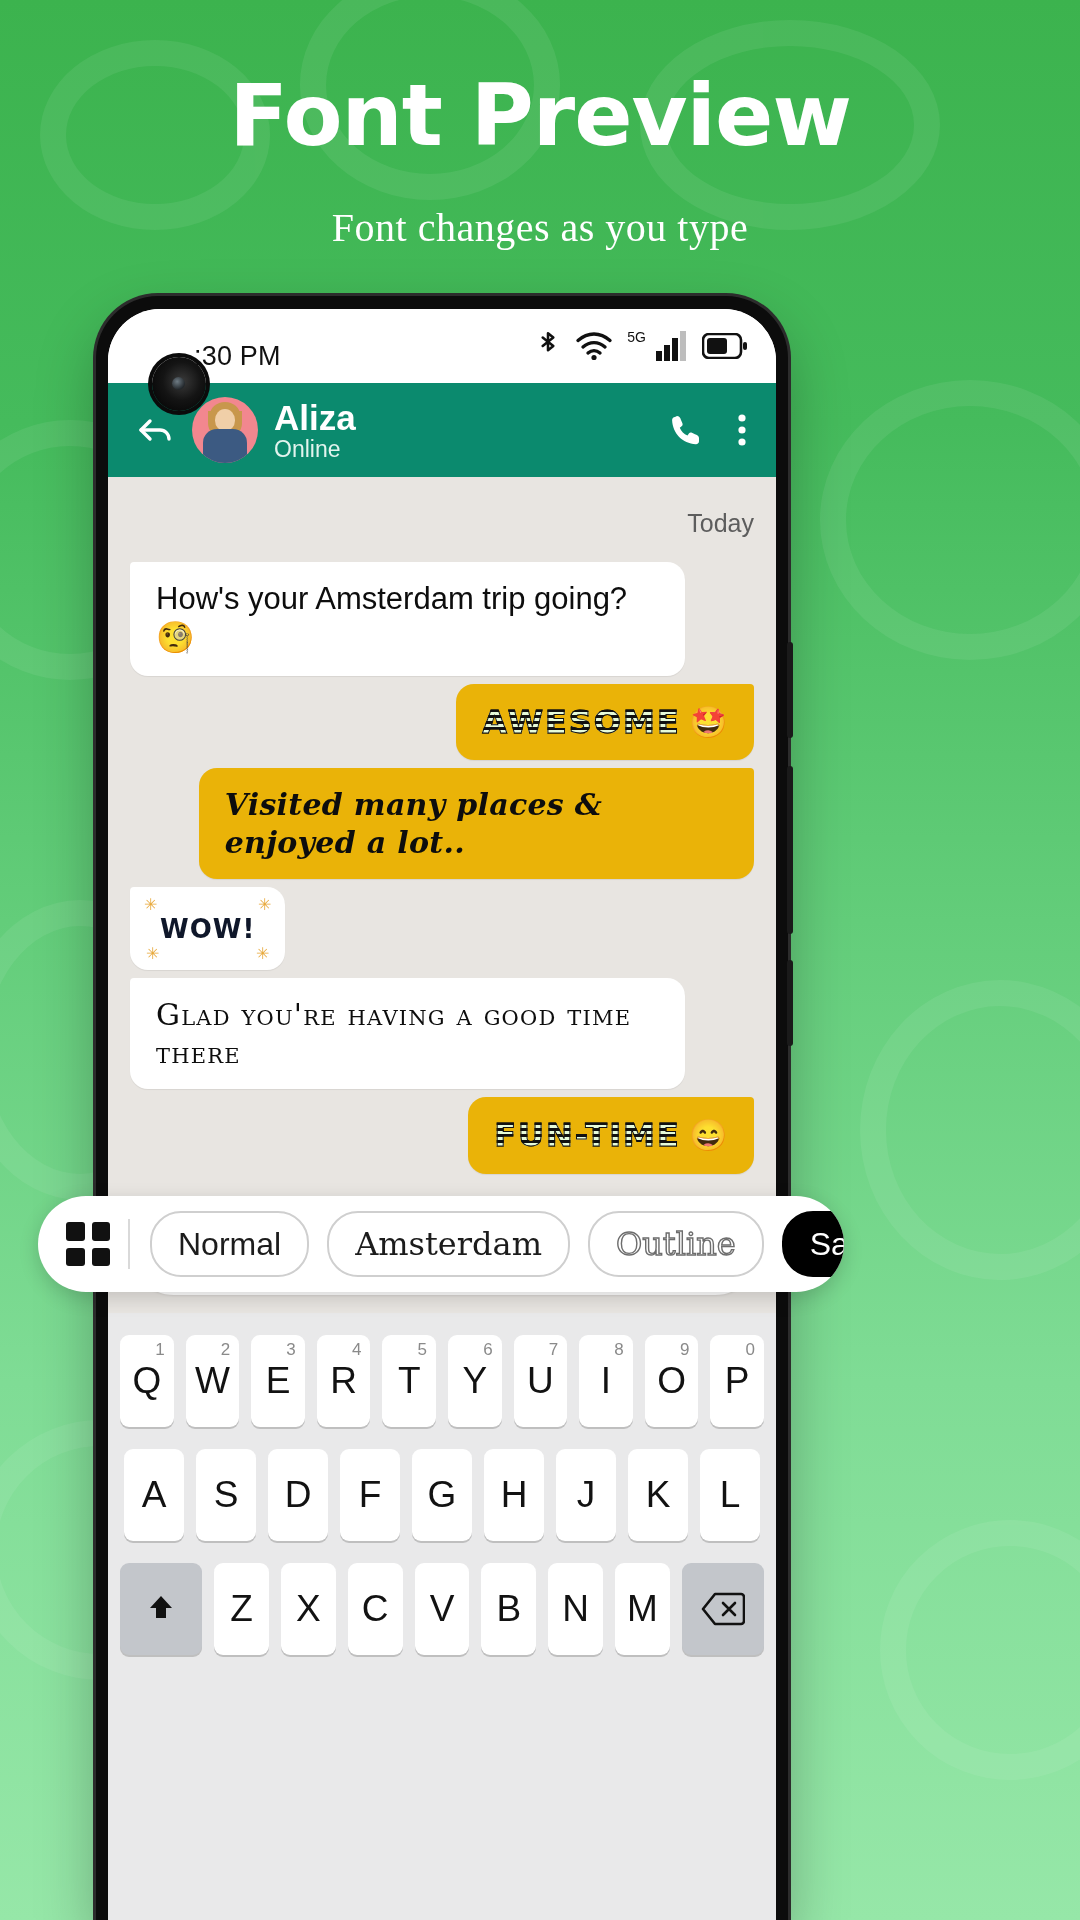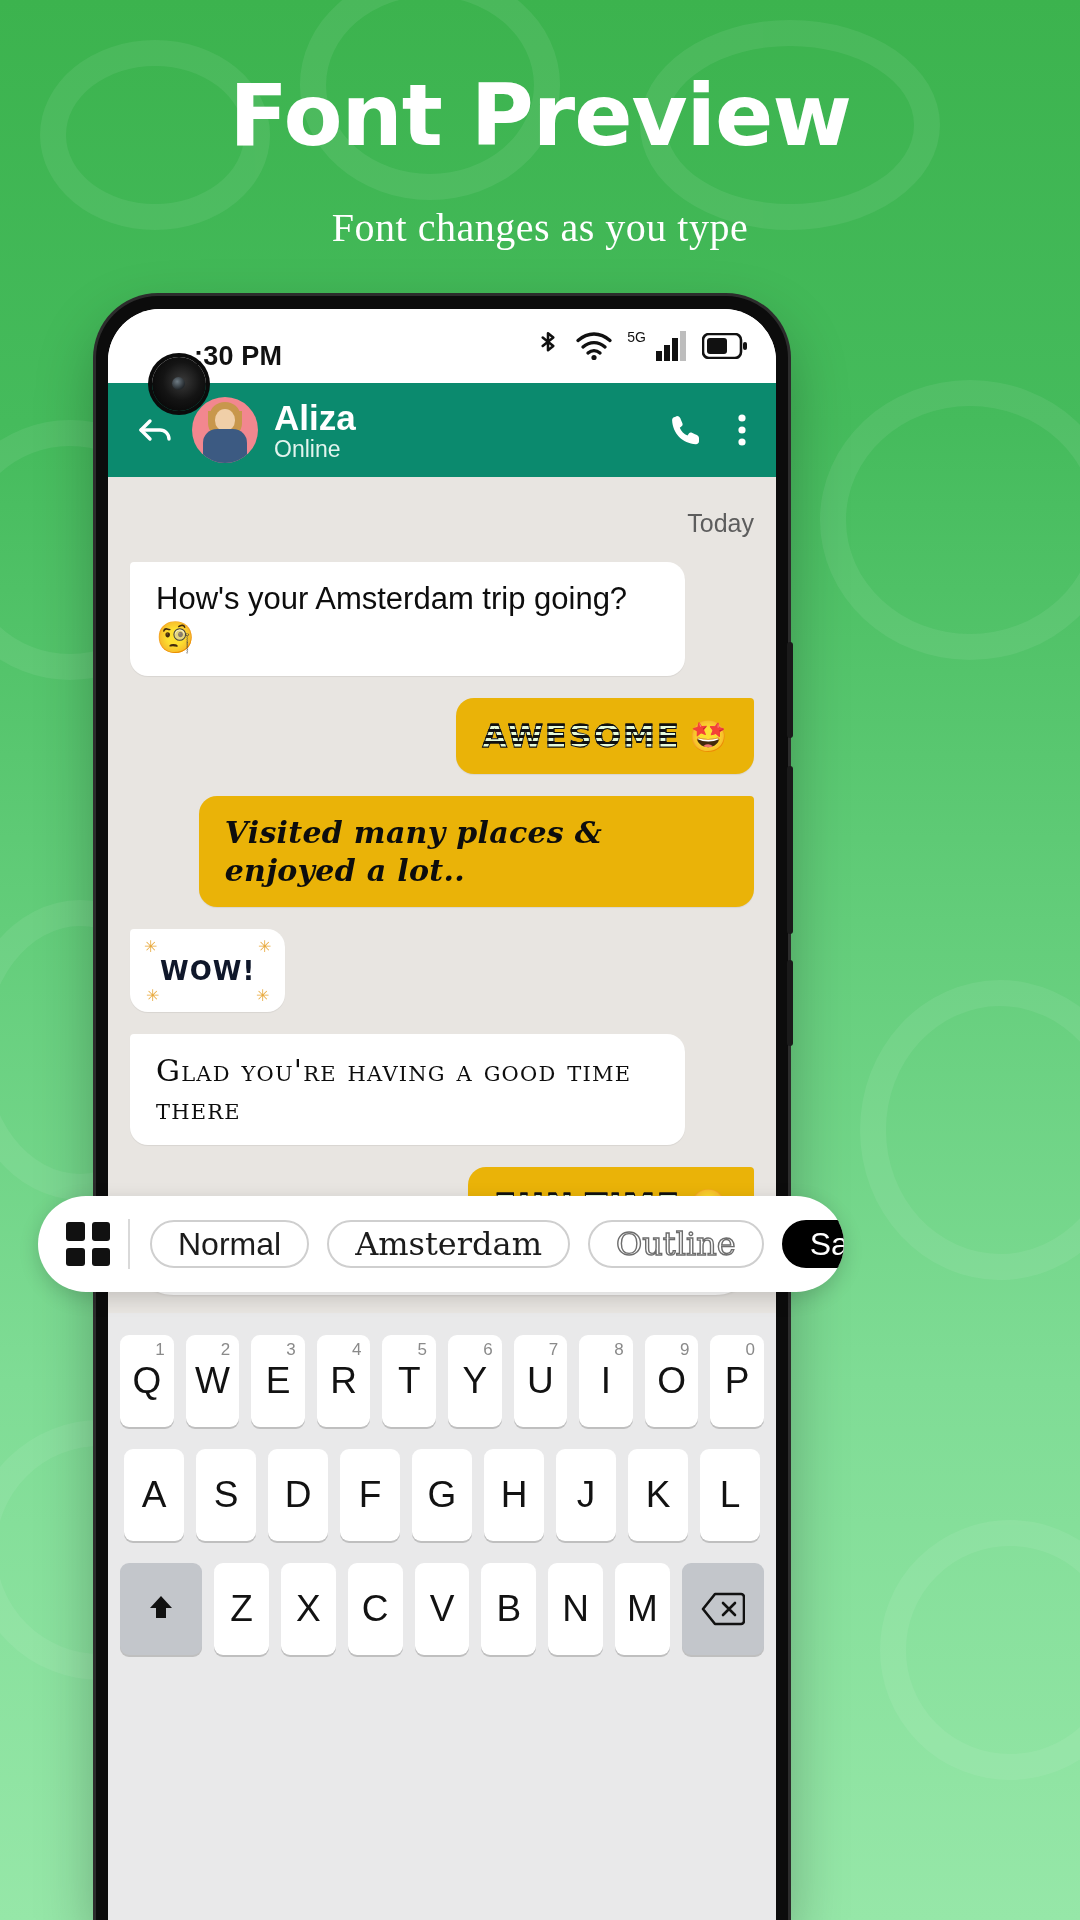--- a/index.html
+++ b/index.html
@@ -54,21 +54,21 @@
   .camera::after {
     content:""; position:absolute; left:20px; top:20px; width:13px; height:13px;
     border-radius:50%; background:radial-gradient(circle at 40% 35%, #6e7b84, #22272b 70%);
   }
 
   
   .statusbar {
     height:74px; background:#ffffff; display:flex; align-items:center;
     padding:0 28px 0 86px; position:relative;
   }
-  .sb-time { font-size:27px; color:#111; font-weight:700; letter-spacing:.2px;margin-top:20px; }
+  .sb-time { font-size:27px; color:#111; font-weight:400; letter-spacing:.2px;margin-top:20px; }
   .sb-icons { margin-left:auto; display:flex; align-items:center; gap:14px; }
   .sb-icons svg { display:block; }
   .sig-5g { font-size:14px; font-weight:400; color:#111; position:relative; top:-9px; margin-right:-4px;}
 
   
   .chat-header {
     height:94px; background:#0b8a6e; display:flex; align-items:center; padding:0 24px 0 26px; gap:16px;
   }
   .back-arrow { width:42px; height:42px; flex:0 0 auto; }
   .avatar {
@@ -84,21 +84,21 @@
   .hdr-status { font-size:23px; color:#e2f4ee; }
   .hdr-actions { margin-left:auto; display:flex; align-items:center; gap:30px; padding-right:4px; }
   .hdr-actions svg { display:block; }
 
   
   .chat-body {
     background:#e8e5e1; height:726px; padding:20px 22px 0; position:relative; overflow:hidden;
   }
   .day-divider { text-align:right; font-size:25px; color:#5d5d5d; margin:12px 0 24px; }
 
-  .row { display:flex; margin-bottom:22px; }
+  .row { display:flex; margin-bottom:8px; }
   .row.out { justify-content:flex-end; }
   .bubble {
     max-width:89%; padding:18px 26px; border-radius:18px;
     box-shadow:0 1px 1px rgba(0,0,0,.07);
     font-size:31px; color:#0d0d0d; line-height:1.25;
   }
   .bubble.in  { background:#ffffff; border-top-left-radius:4px; }
   .bubble.out { background:#eab308; border-top-right-radius:4px; }
 
   .f-normal { font-family:"Liberation Sans", sans-serif; }
@@ -152,21 +152,21 @@
     position:absolute; left:38px; top:1196px; width:806px; height:96px;
     background:#ffffff; border-radius:48px; display:flex; align-items:center;
     padding:0 0 0 28px; gap:18px; z-index:30; box-shadow:0 6px 20px rgba(0,0,0,.16);
     overflow:hidden;
   }
   .grid-icon { width:44px; height:44px; flex:0 0 auto; display:grid;
     grid-template-columns:1fr 1fr; grid-template-rows:1fr 1fr; gap:7px; }
   .grid-icon i { display:block; background:#111; border-radius:3px; }
   .fp-sep { width:2px; height:50px; background:#d9d9d9; flex:0 0 auto; margin-right:2px;}
   .chip {
-    flex:0 0 auto; height:48px; padding:0 26px; border-radius:31px; border:2px solid #cfcfcf;
+    flex:0 0 auto; height:66px; padding:0 26px; border-radius:31px; border:2px solid #cfcfcf;
     display:flex; align-items:center; justify-content:center; font-size:32px; color:#1c1c1c;
     background:#fff; white-space:nowrap;
   }
   .chip.sel { background:#000000; color:#ffffff; border-color:#000000; }
   .chip.c-type { font-family:"DejaVu Serif", serif; }
   .chip.c-outline {
     font-family:"DejaVu Serif", serif; color:transparent;
     -webkit-text-stroke:1.4px #6d6d6d;
   }
 </style>

